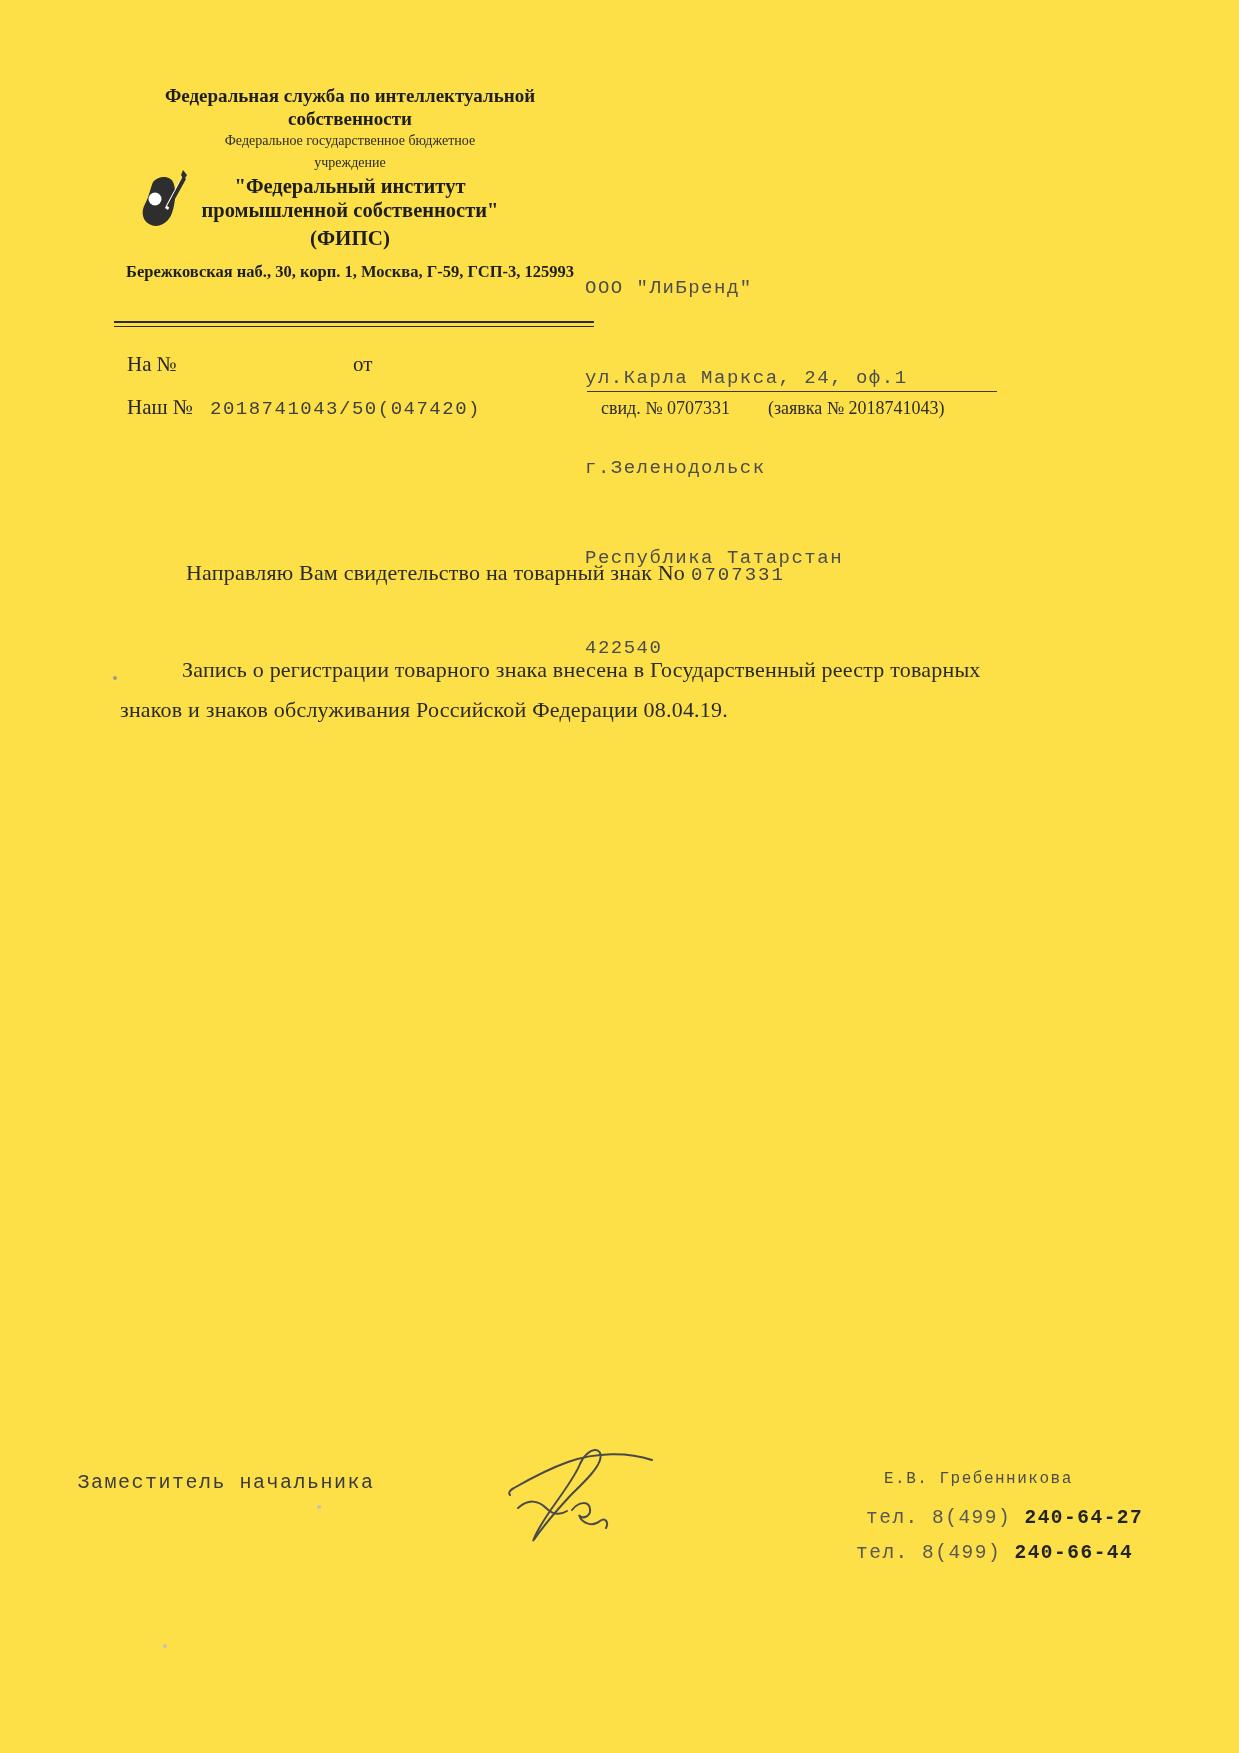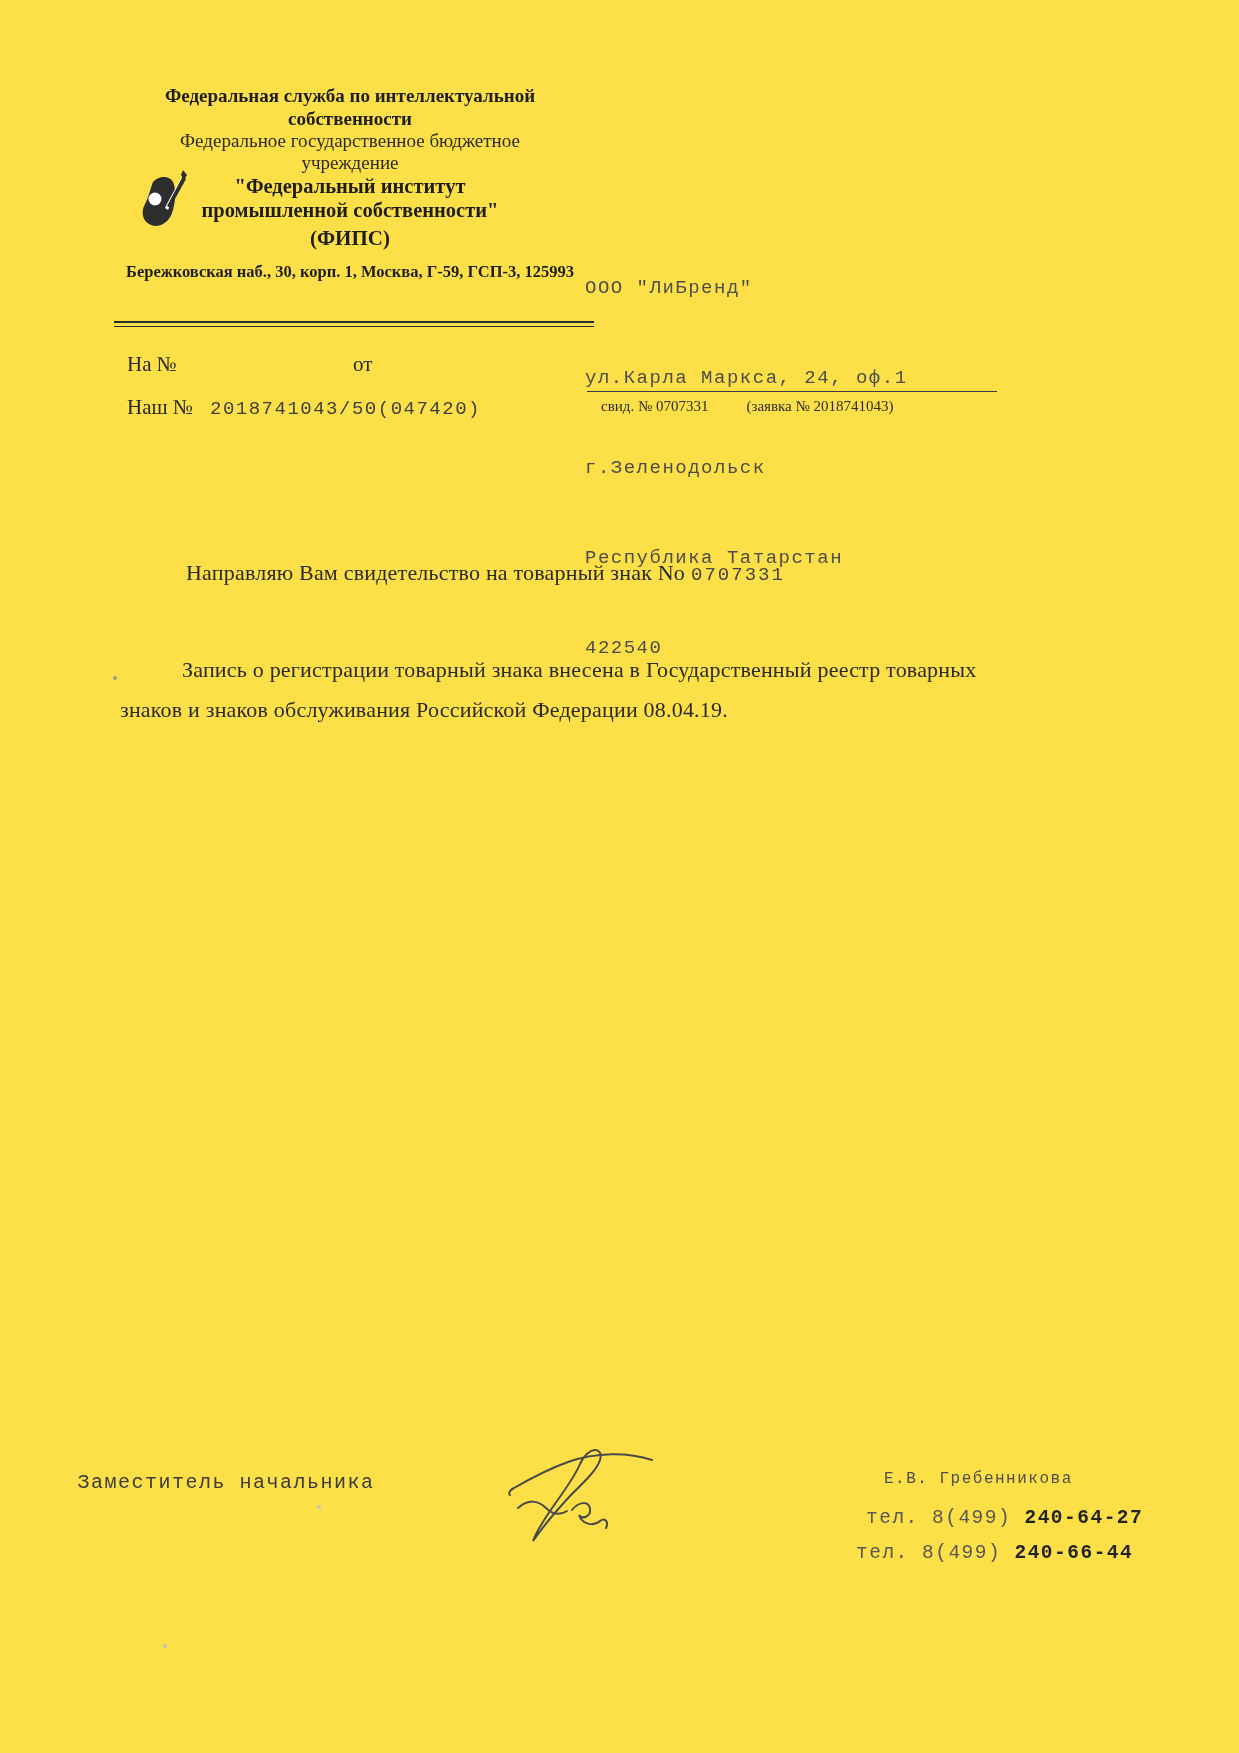--- a/index.html
+++ b/index.html
@@ -18,21 +18,21 @@
   }
   .abs { position: absolute; }
 
   
   .hdr {
     left: 115px; top: 84px; width: 470px;
     text-align: center;
     color: #1e1e1e;
   }
   .hdr .b19 { font-size: 19px; font-weight: bold; line-height: 23px; }
-  .hdr .r19 { font-size: 19px; font-weight: normal; line-height: 22px; color: #2b2b2b; }
+  .hdr .r19 { font-size: 14px; font-weight: normal; line-height: 22px; color: #2b2b2b; }
   .hdr .b21 { font-size: 20.5px; font-weight: bold; line-height: 24px; }
   .hdr .abbr { font-size: 21px; font-weight: bold; line-height: 26px; margin-top: 3px; }
   .hdr .addr { font-size: 16.5px; font-weight: bold; line-height: 24px; margin-top: 9px; }
   .hdr .phone { font-size: 16.5px; font-weight: bold; line-height: 24px; }
 
   .logo { left: 139px; top: 168px; width: 52px; height: 66px; }
 
   .double-rule {
     left: 114px; top: 321px; width: 480px; height: 3px;
     border-top: 2.5px solid #2c2c2c;
@@ -54,21 +54,21 @@
     color: #4d4d4d; letter-spacing: 1.5px;
     white-space: pre;
   }
 
   .svid-rule {
     left: 587px; top: 391px; width: 410px; height: 0;
     border-top: 1.6px solid #3a3a3a;
   }
   .svid-line {
     left: 601px; top: 398px;
-    font-size: 15px; color: #2c2c2c;
+    font-size: 18px; color: #2c2c2c;
   }
   .svid-line .gap { display: inline-block; width: 38px; }
 
   
   .intro {
     left: 186px; top: 560px;
     font-size: 22px; color: #2a2a2a; letter-spacing: 0.2px;
   }
   .intro .tm-num {
     font-family: "Liberation Mono", "DejaVu Sans Mono", monospace;
@@ -155,21 +155,21 @@
   <div class="abs svid-rule"></div>
   <div class="abs svid-line">
     <span>свид. № 0707331</span><span class="gap"></span><span>(заявка № 2018741043)</span>
   </div>
 
   <div class="abs intro">
     <span>Направляю Вам свидетельство на товарный знак No</span><span class="tm-num">0707331</span>
   </div>
 
   <div class="abs para">
-    <div class="indent">Запись о регистрации товарный знака внесена в Государственный реестр товарных</div>
+    <div class="indent">Запись о регистрации товарного знака внесена в Государственный реестр товарных</div>
     <div>знаков и знаков обслуживания Российской Федерации 08.04.19.</div>
   </div>
 
   <div class="abs speck" style="left:113px; top:676px;"></div>
   <div class="abs speck faint" style="left:317px; top:1505px;"></div>
   <div class="abs speck faint" style="left:163px; top:1644px;"></div>
 
   <div class="abs sig-left">
     <div>Заместитель начальника</div>
   </div>

